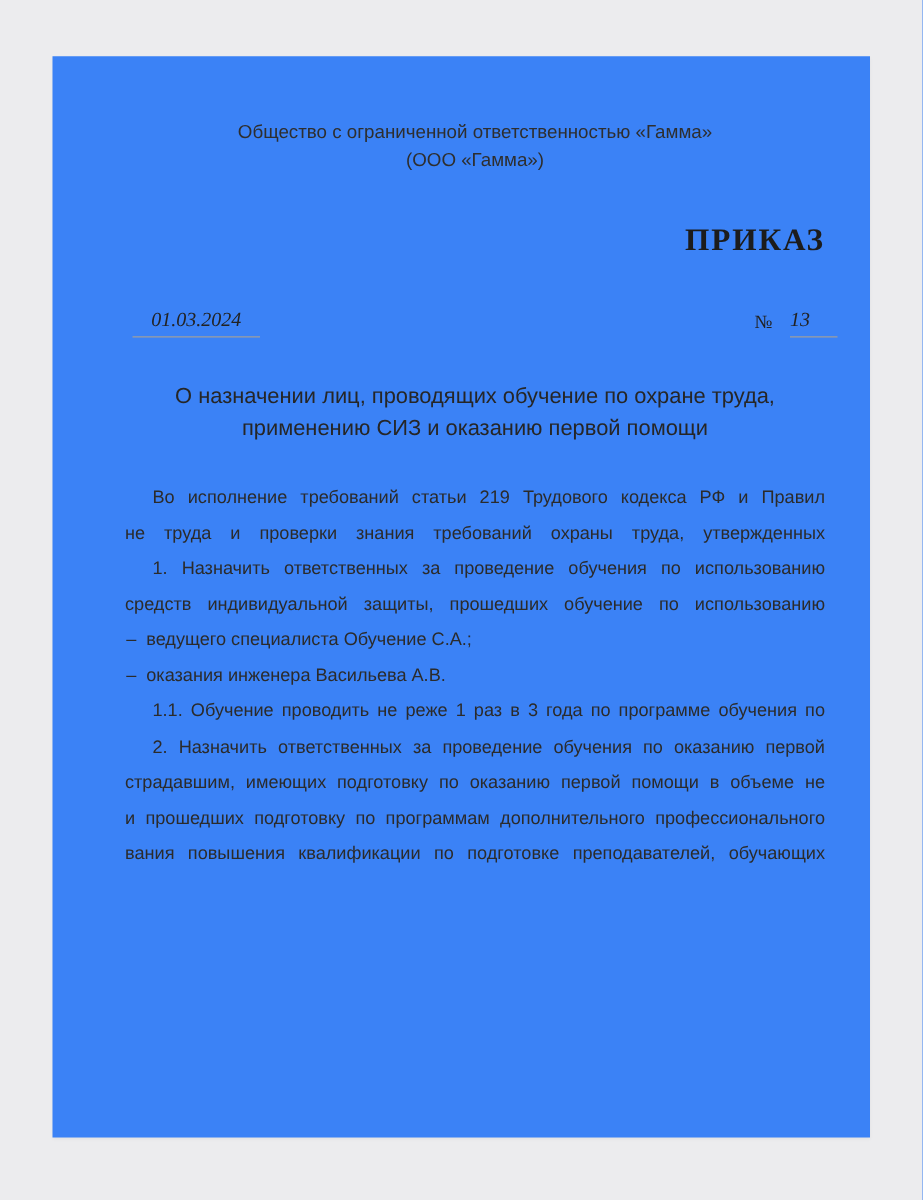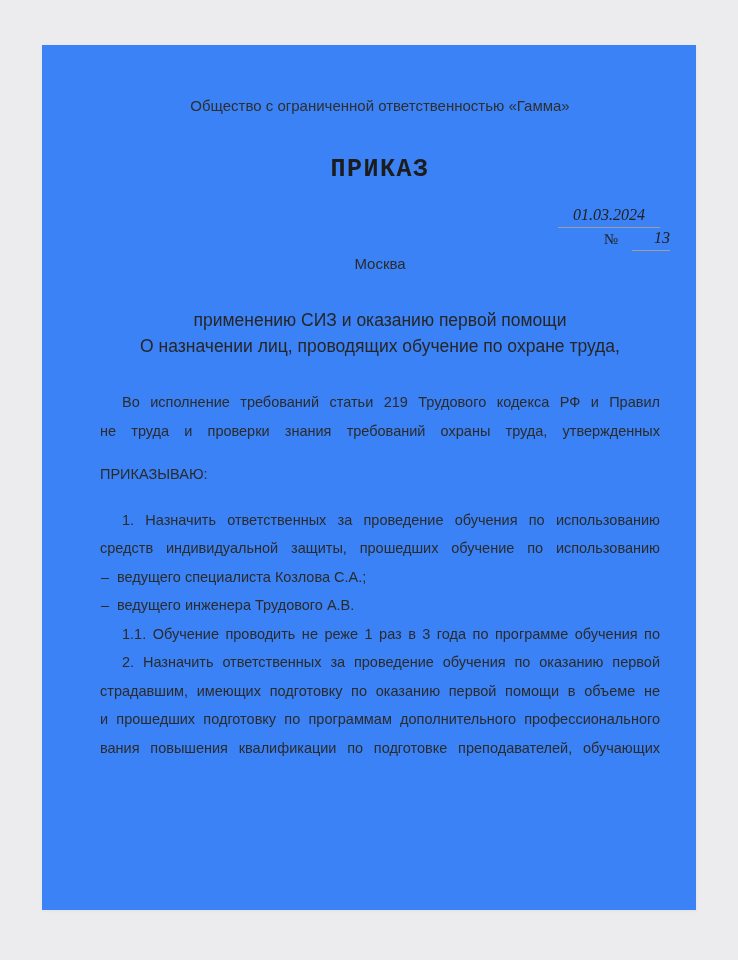--- a/index.html
+++ b/index.html
@@ -21,35 +21,34 @@
   }
   
   .org-line{
     text-align:center;
     font-size:15px;
     line-height:23px;
     color:#2e2e2e;
   }
   .doc-type{
     margin:38px 0 0 0;
-    text-align:center;
-    font-family:Liberation Mono, monospace;
+    text-align:right;
+    font-family:Liberation Serif, serif;
     font-weight:bold;
     font-size:25px;
     line-height:30px;
     letter-spacing:1.5px;
     color:#1c1c1c;
   }
   .meta-row{
-    margin-top:20px;
+    margin-top:39px;
     display:flex;
     justify-content:space-between;
     align-items:flex-end;
     line-height:20px;
-    flex-direction:column;
   }
   .date-field{
     display:inline-block;
     box-sizing:border-box;
     margin-left:6px;
     width:102px;
     text-align:center;
     font-family:"Liberation Serif","DejaVu Serif",serif;
     font-style:italic;
     font-size:16px;
@@ -67,21 +66,21 @@
     font-family:"Liberation Serif","DejaVu Serif",serif;
     font-size:15px;
     color:#222;
     margin-right:14px;
     padding-bottom:2px;
   }
   .num-field{
     display:inline-block;
     box-sizing:border-box;
     width:38px;
-    text-align:right;
+    text-align:left;
     font-family:"Liberation Serif","DejaVu Serif",serif;
     font-style:italic;
     font-size:16px;
     color:#222;
     border-bottom:1.5px solid #9e9e9e;
     padding-bottom:2px;
   }
   .city{
     margin-top:3px;
     text-align:center;
@@ -127,54 +126,51 @@
     top:0;
   }
 </style>
 </head>
 <body>
 
 <div class="page">
 
   <div>
     <div class="org-line">Общество с ограниченной ответственностью «Гамма»</div>
+    <div class="org-line">(ООО «Гамма»)</div>
   </div>
 
   <div class="doc-type">ПРИКАЗ</div>
 
   <div class="meta-row">
     <span class="date-field">01.03.2024</span>
     <span class="num-group">
       <span class="num-sign">№</span>
       <span class="num-field">13</span>
     </span>
   </div>
 
-  <div class="city">Москва</div>
 
   <div class="subject">
+    <div>О назначении лиц, проводящих обучение по охране труда,</div>
     <div>применению СИЗ и оказанию первой помощи</div>
-    <div>О назначении лиц, проводящих обучение по охране труда,</div>
   </div>
 
   <div class="doc-body" id="doc-body">
       <div class="block para">
         <div class="line just ind">Во исполнение требований статьи 219 Трудового кодекса РФ и Правил обучения по охра-</div>
         <div class="line just">не труда и проверки знания требований охраны труда, утвержденных постановлением</div>
       </div>
-      <div class="block command">
-        <div class="line">ПРИКАЗЫВАЮ:</div>
-      </div>
       <div class="block para">
         <div class="line just ind">1. Назначить ответственных за проведение обучения по использованию (применению)</div>
         <div class="line just">средств индивидуальной защиты, прошедших обучение по использованию (применению)</div>
       </div>
       <div class="block list">
-        <div class="line dash-item"><span class="dash">–</span><span>ведущего специалиста Козлова С.А.;</span></div>
-        <div class="line dash-item"><span class="dash">–</span><span>ведущего инженера Трудового А.В.</span></div>
+        <div class="line dash-item"><span class="dash">–</span><span>ведущего специалиста Обучение С.А.;</span></div>
+        <div class="line dash-item"><span class="dash">–</span><span>оказания инженера Васильева А.В.</span></div>
       </div>
       <div class="block para">
         <div class="line just ind">1.1. Обучение проводить не реже 1 раз в 3 года по программе обучения по использо-</div>
       </div>
       <div class="block para">
         <div class="line just ind">2. Назначить ответственных за проведение обучения по оказанию первой помощи по-</div>
         <div class="line just">страдавшим, имеющих подготовку по оказанию первой помощи в объеме не менее 8 часов</div>
         <div class="line just">и прошедших подготовку по программам дополнительного профессионального образо-</div>
         <div class="line just">вания повышения квалификации по подготовке преподавателей, обучающих приемам</div>
       </div>

